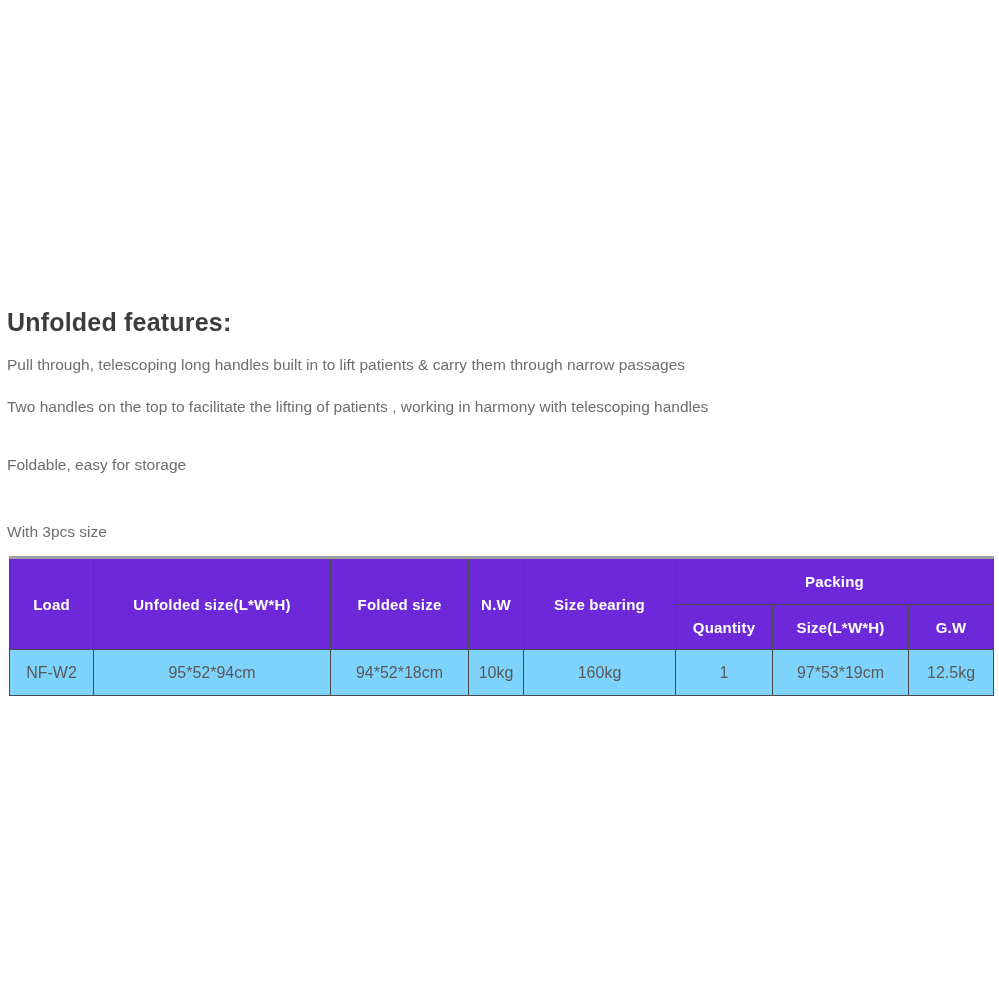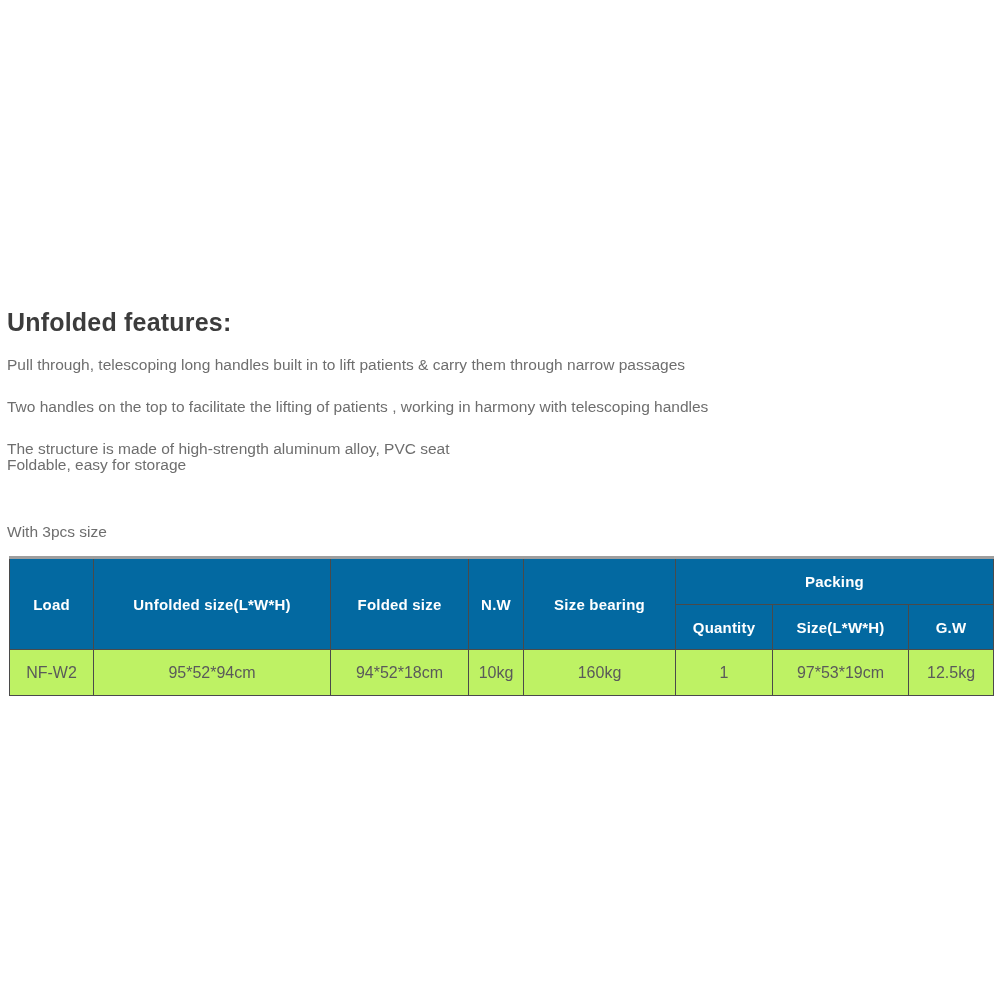--- a/index.html
+++ b/index.html
@@ -53,28 +53,28 @@
   }
   table.spec th,
   table.spec td {
     border: 1px solid #4a4a4a;
     text-align: center;
     vertical-align: middle;
     padding: 0 4px;
     overflow: hidden;
   }
   table.spec th {
-    background: #0369a1;
+    background: #6d28d9;
     color: #ffffff;
     font-size: 15px;
     font-weight: 700;
     letter-spacing: 0.2px;
   }
   table.spec td {
-    background: #bef264;
+    background: #7dd3fc;
     color: #5a5a5a;
     font-size: 16px;
     font-weight: 400;
   }
   tr.hdr-row-1 { height: 47px; }
   tr.hdr-row-2 { height: 45px; }
   tr.data-row  { height: 46px; }
   td.model-cell {
     color: #3f3f3f;
     font-weight: 700;
@@ -83,21 +83,20 @@
 </style>
 </head>
 <body>
 
 <div class="page">
 
   <h2 class="section-title">Unfolded features:</h2>
 
   <p class="feature feature-1">Two handles on the top to facilitate the lifting of patients , working in harmony with telescoping handles</p>
   <p class="feature feature-0">Pull through, telescoping long handles built in to lift patients &amp; carry them through narrow passages</p>
-  <p class="feature feature-2">The structure is made of high-strength aluminum alloy, PVC seat</p>
   <p class="feature feature-3">Foldable, easy for storage</p>
   <p class="feature feature-4">With 3pcs size</p>
 
   <div class="table-wrap">
     <table class="spec">
       <colgroup>
         <col style="width:84px">
         <col style="width:237px">
         <col style="width:138px">
         <col style="width:55px">

